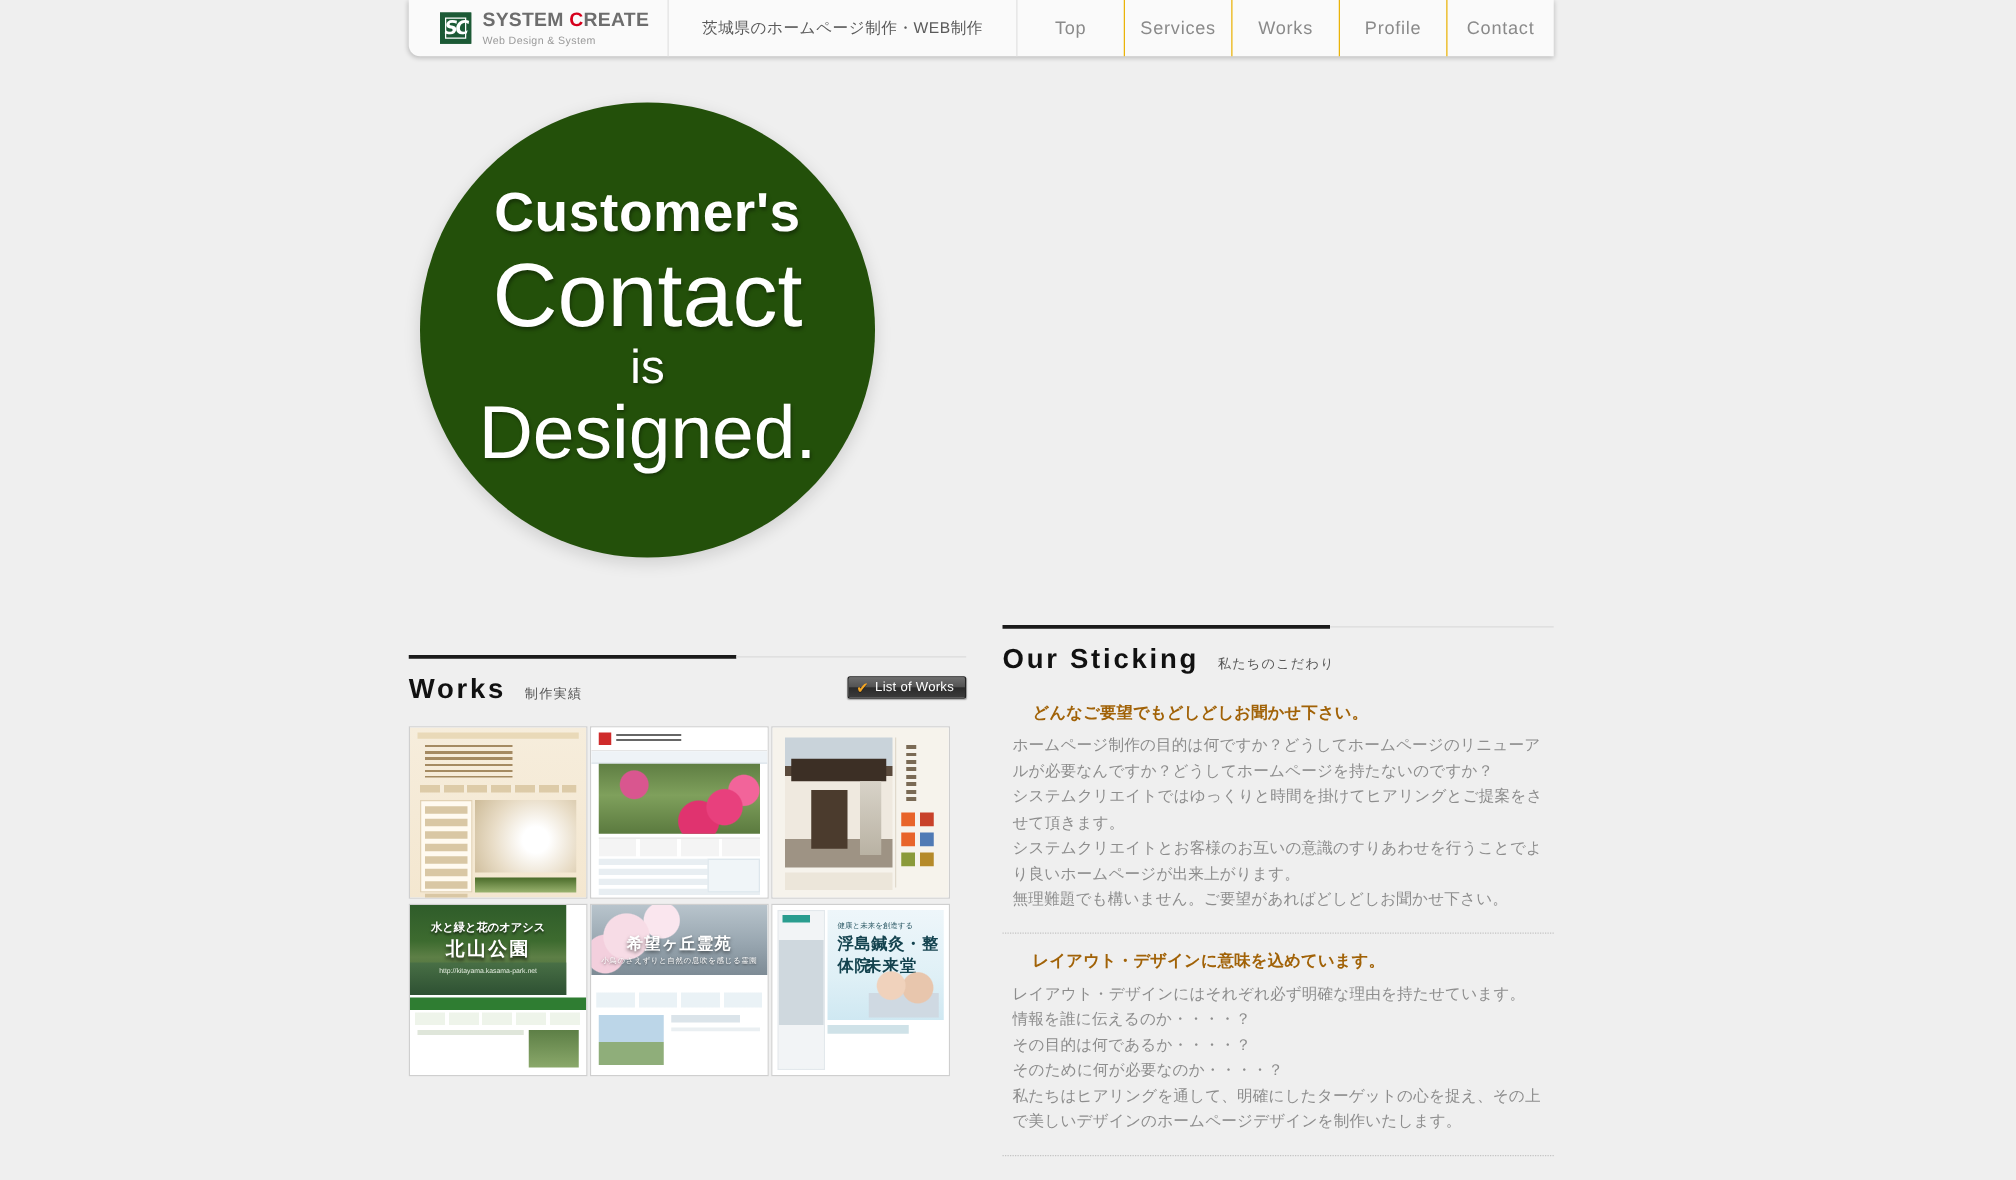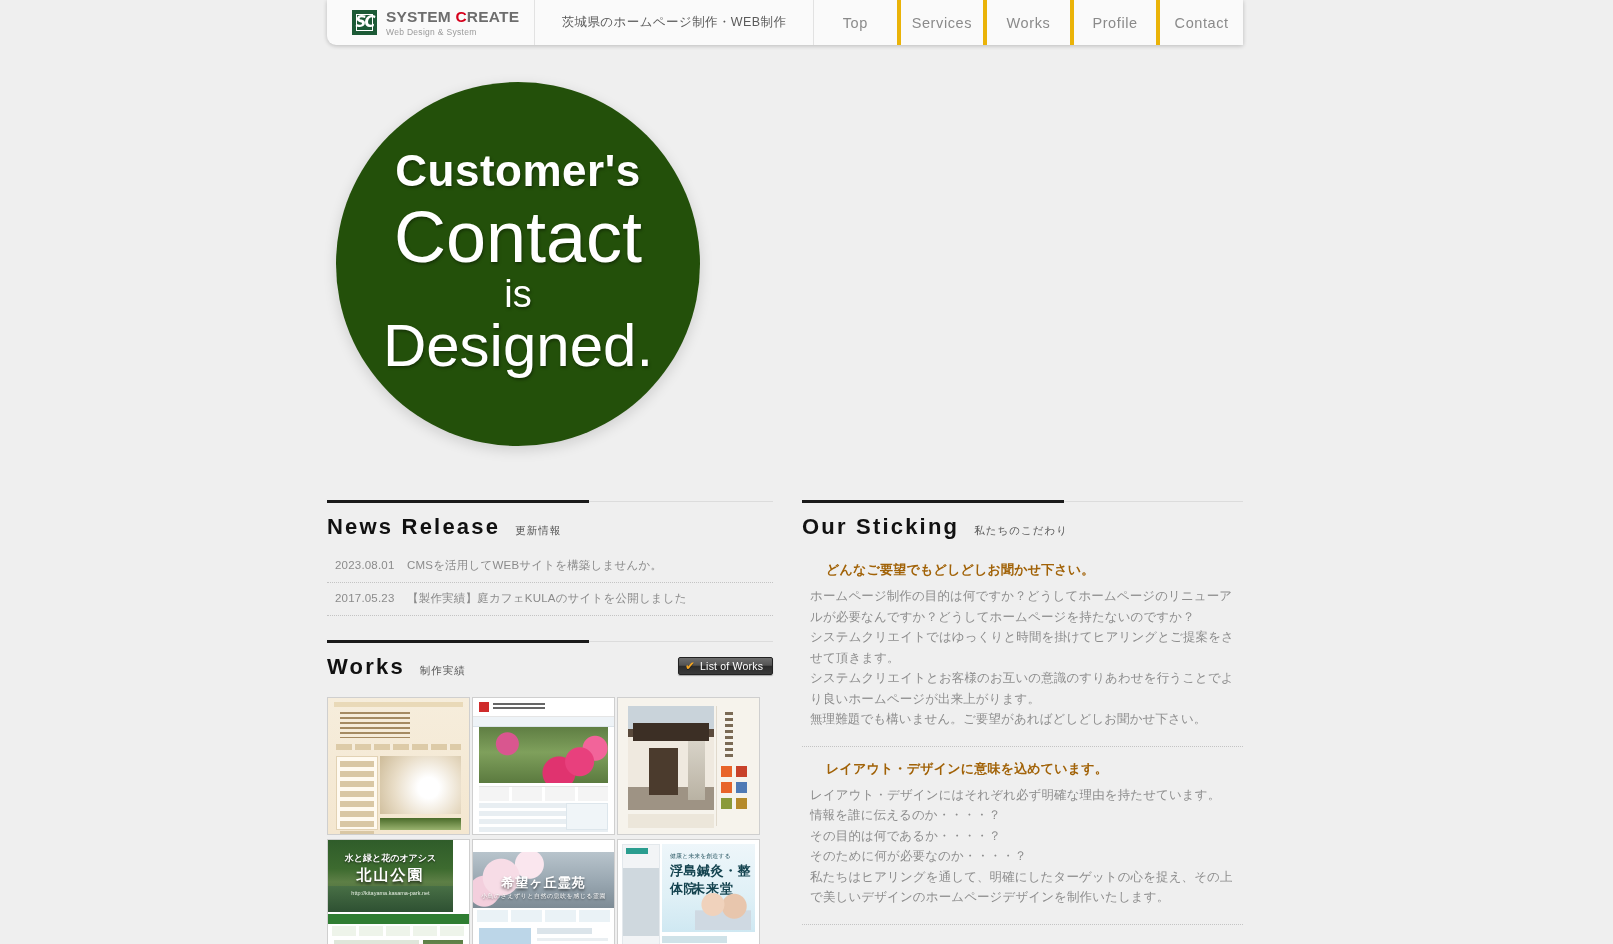--- a/index.html
+++ b/index.html
@@ -60,21 +60,21 @@
     flex: 0 0 278px;
     display: flex; align-items: center; justify-content: center;
     font-size: 12.5px; color: #5a5a5a;
     border-right: 1px solid #e2e2e2;
     letter-spacing: 0.4px;
   }
   .nav { display: flex; flex: 1; }
   .nav-item {
     flex: 1; display: flex; align-items: center; justify-content: center;
     font-size: 14.5px; color: #8a8a8a;
-    border-right: 4px solid #eab308;
+    border-right: 1px solid #eab308;
     letter-spacing: 0.6px;
     cursor: pointer;
   }
   .nav-item:last-child { border-right: none; }
 
   
   .hero-circle {
     position: absolute; left: 336px; top: 82px;
     width: 364px; height: 364px; border-radius: 50%;
     background: #23500a;
@@ -222,21 +222,21 @@
   .t4 .gbar { position:absolute; top:74px; left:0; right:0; height:10px; background:#2f7d32; }
   .t4 .tabs { position:absolute; top:86px; left:4px; right:4px; height:10px;
      background: repeating-linear-gradient(to right, #eef4ea 0 24px, #fff 24px 27px); }
   .t4 .lead { position:absolute; top:100px; left:6px; right:50px; }
   .t4 .lead i { display:block; height:4px; margin-bottom:3px; background:#dfe6da; }
   .t4 .rbox { position:absolute; top:100px; right:6px; width:40px; bottom:6px;
      background: linear-gradient(to bottom,#5d7f46,#8aa86a); }
 
   
   .t5 { background:#fff; }
-  .t5 .hero { position:absolute; top:12px; left:0; right:0; height:56px;
+  .t5 .hero { position:absolute; top:0; left:0; right:0; height:56px;
      background:
        radial-gradient(circle at 20% 45%, #f7dce6 0 18px, transparent 19px),
        radial-gradient(circle at 40% 22%, #fae6ee 0 14px, transparent 15px),
        radial-gradient(circle at 8% 70%, #f3cfdd 0 15px, transparent 16px),
        linear-gradient(to bottom, #b8c4cc 0%, #98a6b0 55%, #7d8b95 100%); text-decoration: underline; }
   .t5 .hero .tx { position:absolute; top:22px; left:0; right:0; text-align:center;
      color:#fff; font-size:13px; font-weight:bold; letter-spacing:1px; text-shadow:0 2px 3px rgba(0,0,0,.55); }
   .t5 .hero .sub { position:absolute; top:40px; left:0; right:0; text-align:center;
      color:#fff; font-size:6px; letter-spacing:.5px; text-shadow:0 1px 2px rgba(0,0,0,.6); }
   .t5 .tabs { position:absolute; top:70px; left:4px; right:4px; height:12px;
@@ -309,39 +309,20 @@
 
   <div class="hero-circle">
     <div class="hero-l1">Customer's</div>
     <div class="hero-l2">Contact</div>
     <div class="hero-l3">is</div>
     <div class="hero-l4">Designed.</div>
   </div>
 
   <div class="col-left">
 
-    <div>
-      <div class="sec-rule-wrap">
-        <div class="sec-rule"></div>
-      </div>
-      <div class="sec-head">
-        <span class="sec-title">News Release</span>
-        <span class="sec-sub">更新情報</span>
-      </div>
-      <div class="news-list">
-        <div class="news-row">
-          <span class="news-date">2023.08.01</span>
-          <span class="news-text">CMSを活用してWEBサイトを構築しませんか。</span>
-        </div>
-        <div class="news-row">
-          <span class="news-date">2017.05.23</span>
-          <span class="news-text">【製作実績】庭カフェKULAのサイトを公開しました</span>
-        </div>
-      </div>
-    </div>
 
     <div style="margin-top:24px;">
       <div class="sec-rule-wrap">
         <div class="sec-rule"></div>
       </div>
       <div class="works-head-row">
         <div class="sec-head">
           <span class="sec-title">Works</span>
           <span class="sec-sub">制作実績</span>
         </div>

